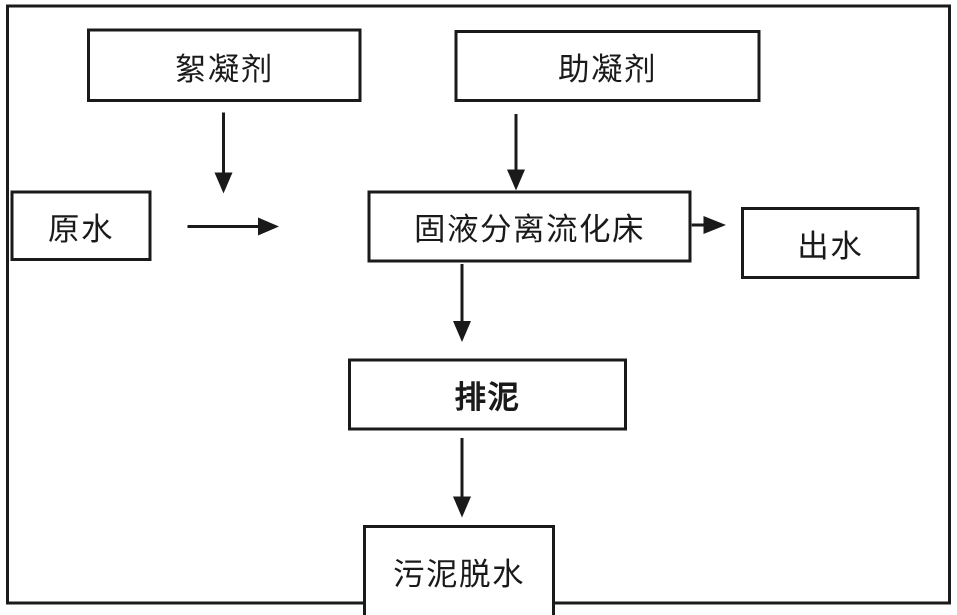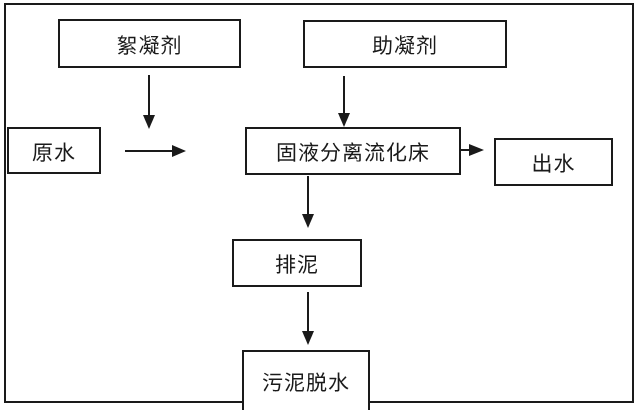--- a/index.html
+++ b/index.html
@@ -42,21 +42,21 @@
     font-size: 21px;
     color: #1a1a1a;
     letter-spacing: 1px;
     white-space: nowrap;
   }
   .node-flocculant       { left: 58px;  top: 19px;  width: 183px; height: 49px; }
   .node-coagulant-aid    { left: 267px; top: 20px;  width: 204px; height: 48px; margin-left: 36px; }
   .node-raw-water        { left: 7px;  top: 127px; width: 94px;  height: 47px; }
   .node-fluidized-bed    { left: 205px; top: 127px; width: 216px; height: 48px; margin-left: 40px; }
   .node-effluent         { left: 494px; top: 138px; width: 119px; height: 48px; }
-  .node-sludge-discharge { left: 232px; top: 239px; width: 130px; height: 48px; }
+  .node-sludge-discharge { left: 232px; top: 239px; width: 186px; height: 48px; font-weight: bold; }
   .node-sludge-dewatering{ left: 242px; top: 350px; width: 128px; height: 62px; }
   .arrow-line { stroke: #1a1a1a; stroke-width: 2; }
   .arrow-head { fill: #1a1a1a; stroke: none; }
 </style>
 </head>
 <body>
 
 <div class="stage">
 
   <div class="outer-border"></div>

